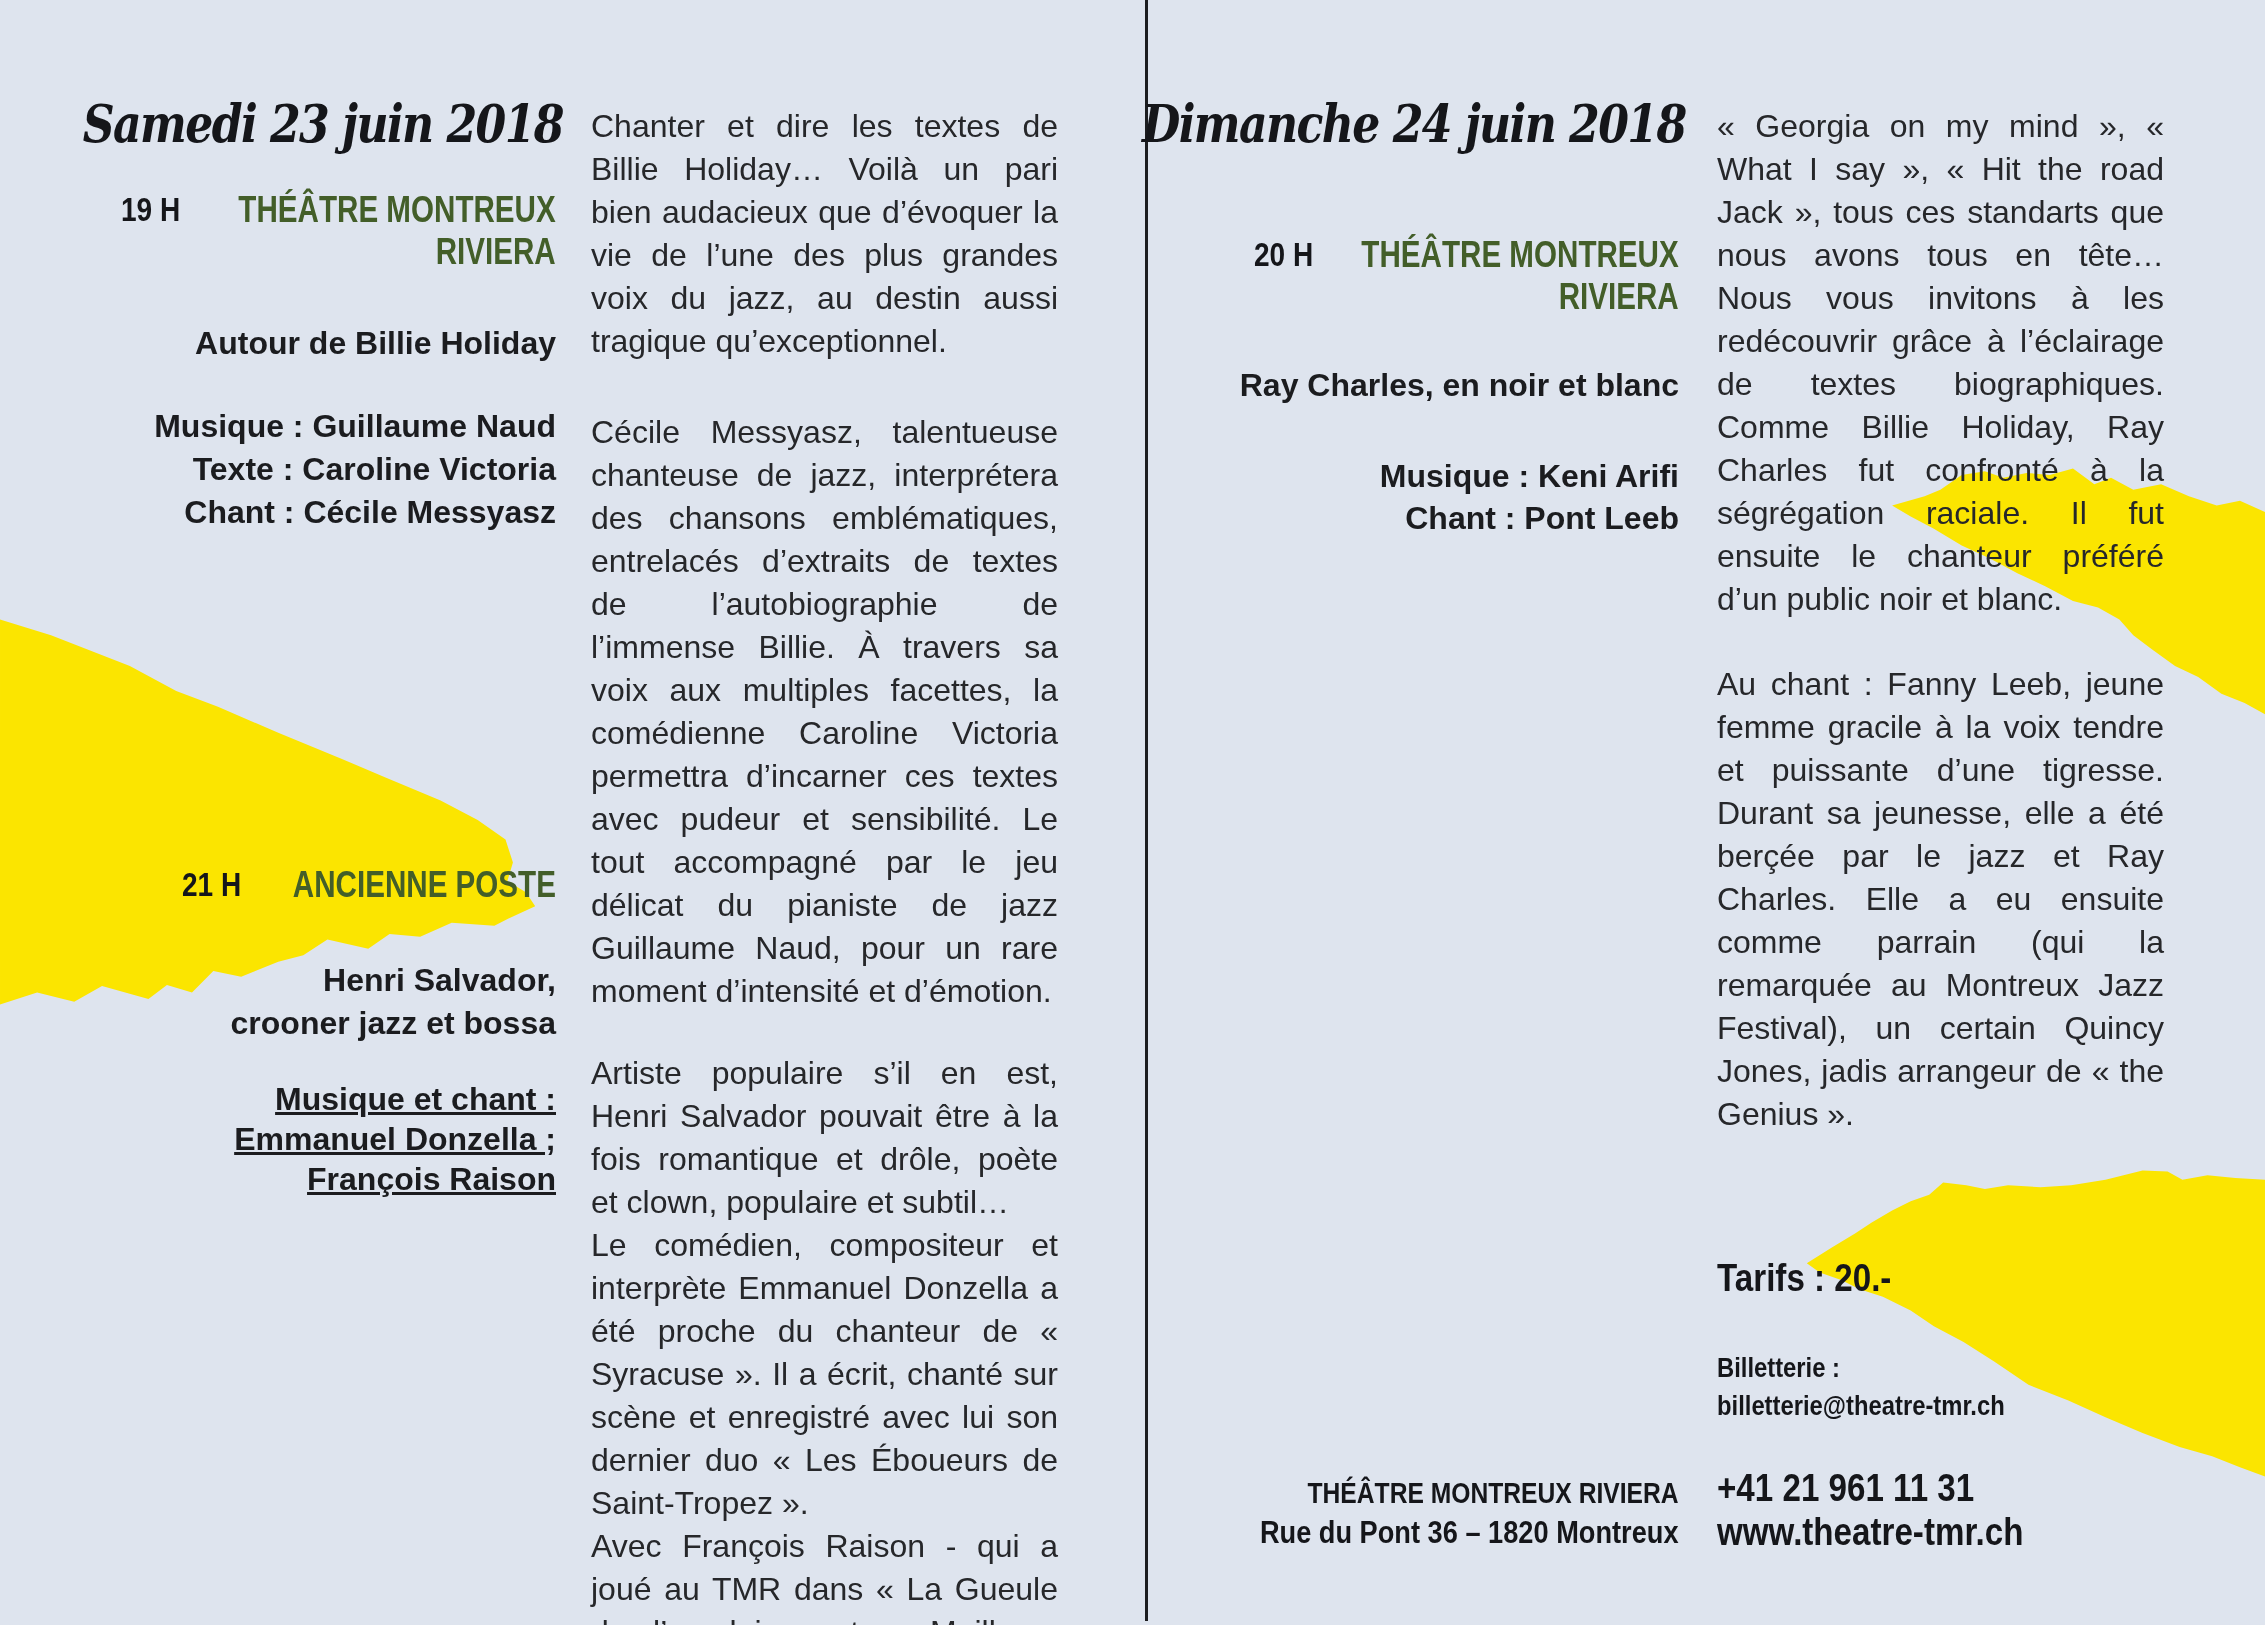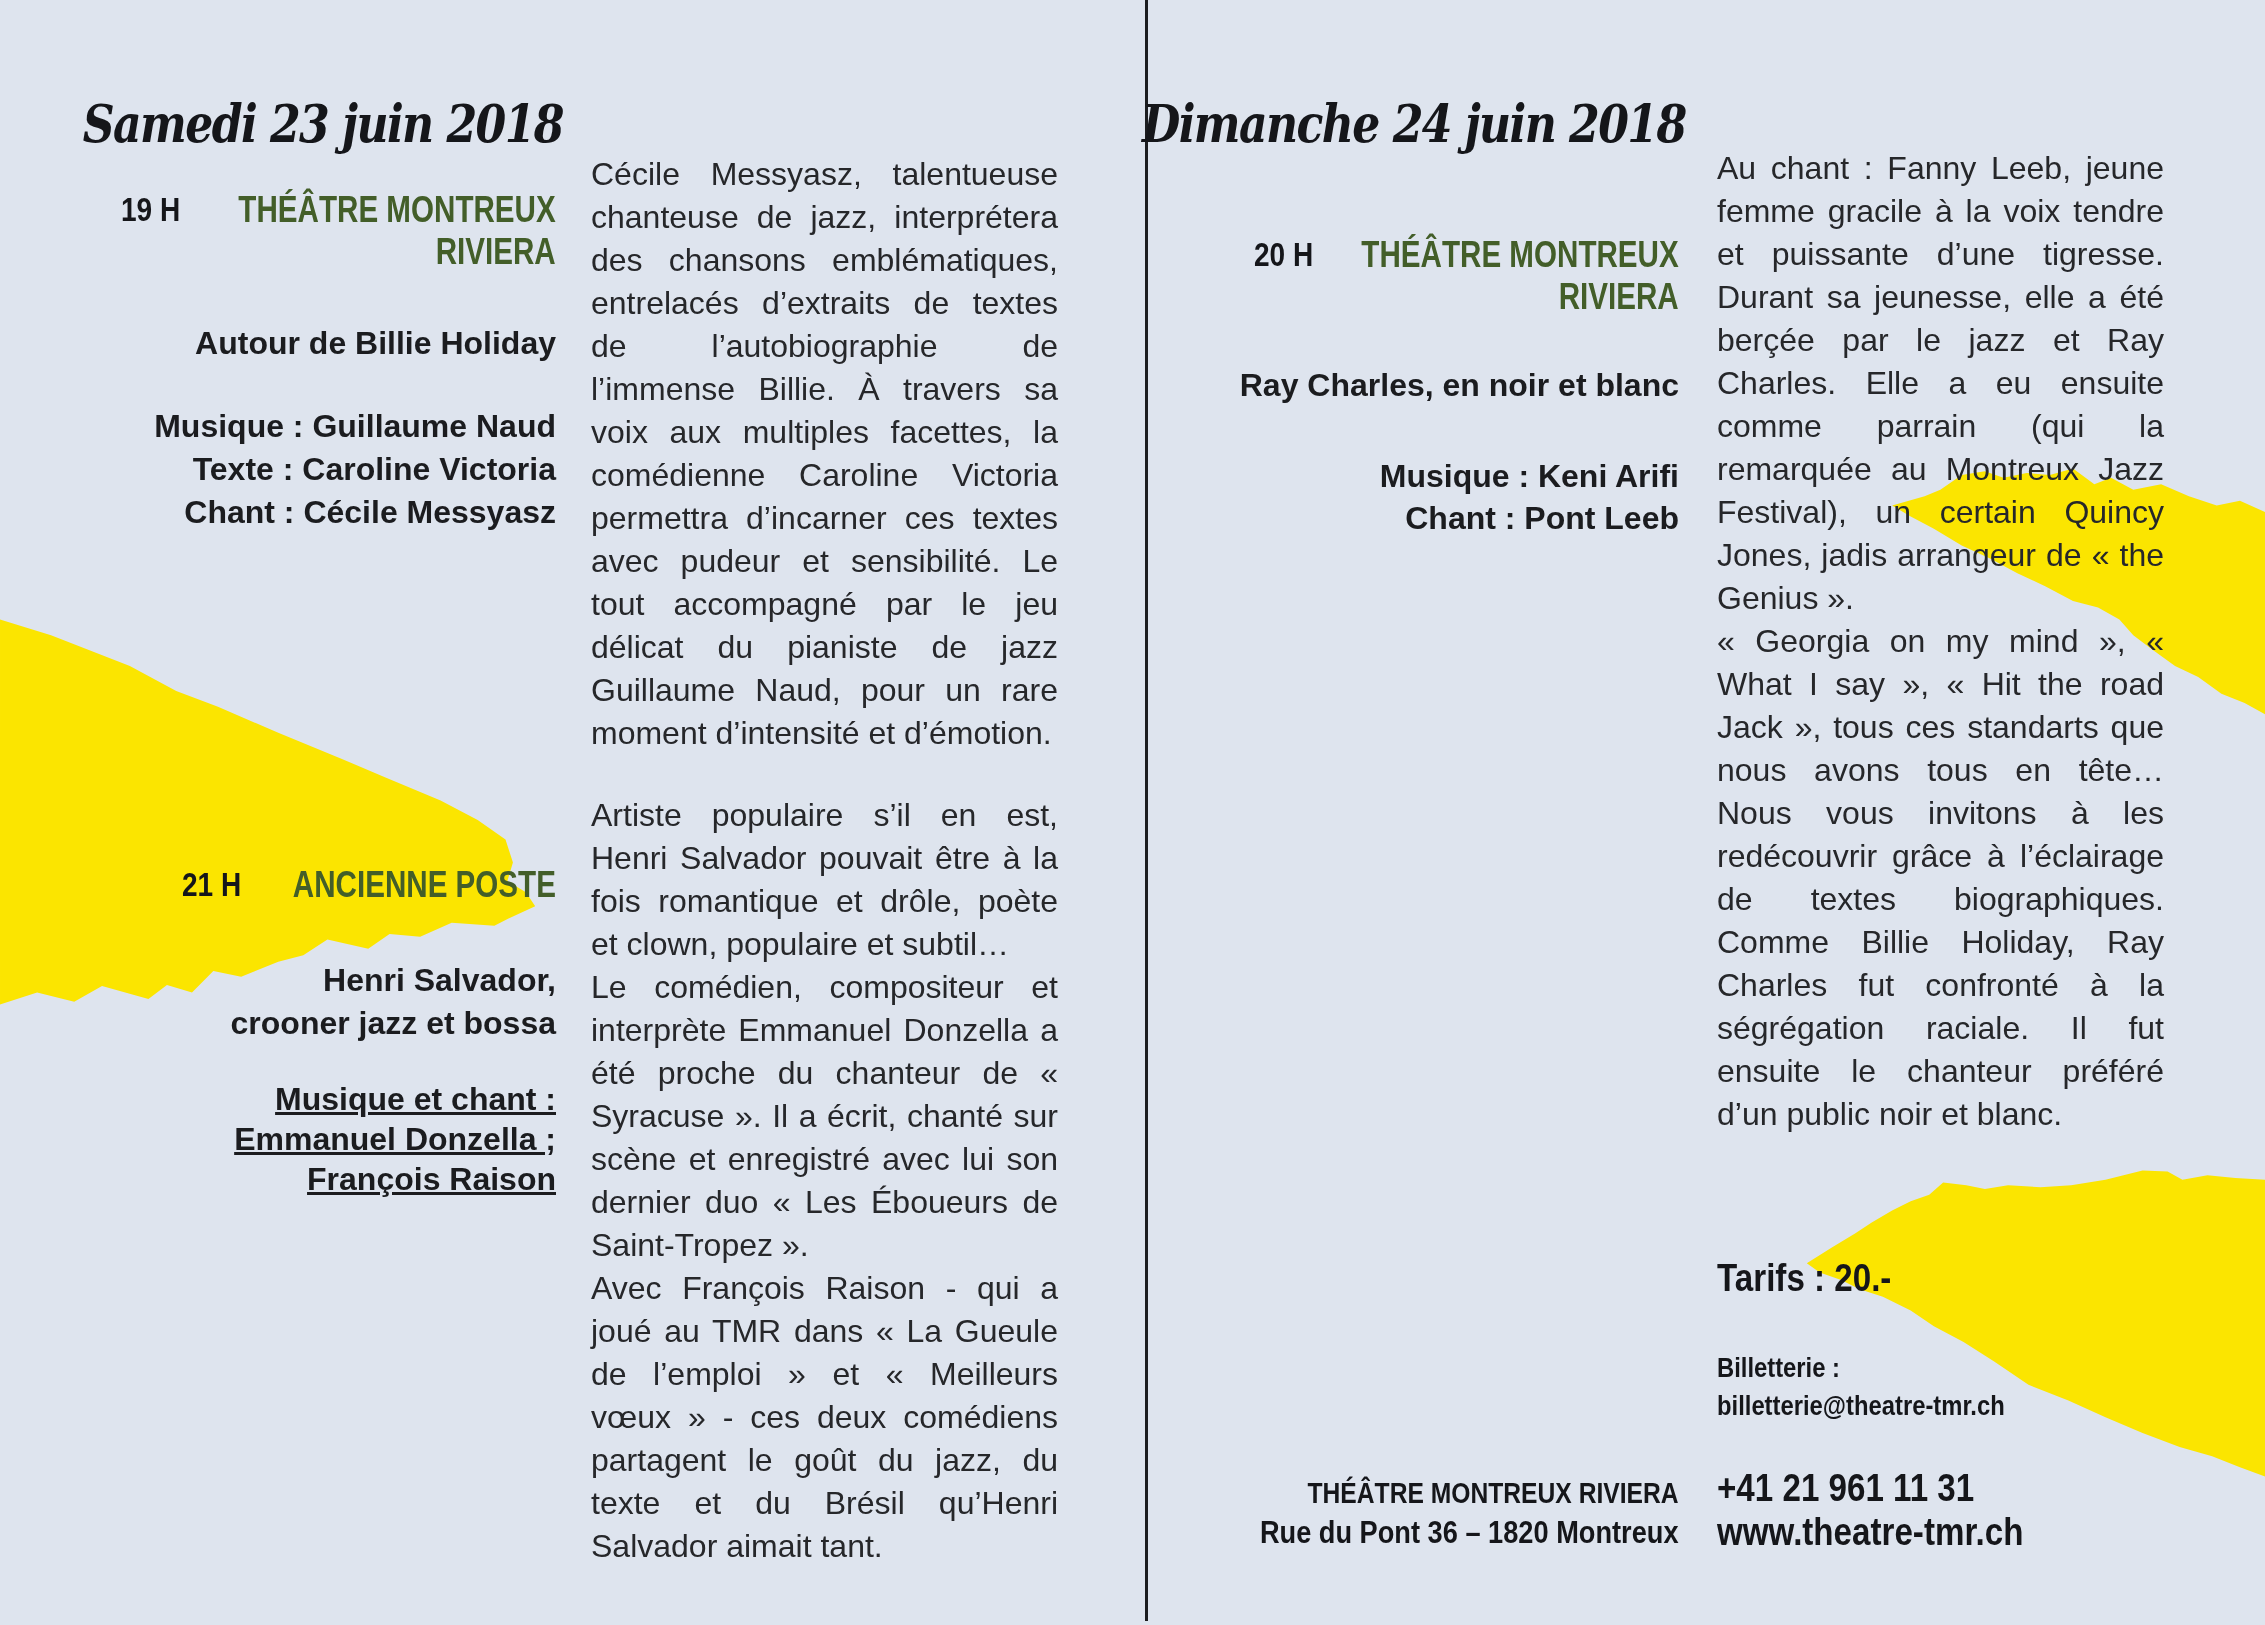--- a/index.html
+++ b/index.html
@@ -98,20 +98,21 @@
   <div>crooner jazz et bossa</div>
 </div>
 
 <div class="abs credits" style="right:1709px;top:1079px;line-height:40px;z-index:2;text-decoration:underline;">
   <div>Musique et chant :</div>
   <div>Emmanuel Donzella ;</div>
   <div>François Raison</div>
 </div>
 
 <div class="abs bodycol" style="left:591px;top:105px;width:467px;z-index:2;">
+  <p>Chanter et dire les textes de Billie Holiday… Voilà un pari bien audacieux que d’évoquer la vie de l’une des plus grandes voix du jazz, au destin aussi tragique qu’exceptionnel.</p>
   <p style="margin-top:48px;">Cécile Messyasz, talentueuse chanteuse de jazz, interprétera des chansons emblématiques, entrelacés d’extraits de textes de l’autobiographie de l’immense Billie. À travers sa voix aux multiples facettes, la comédienne Caroline Victoria permettra d’incarner ces textes avec pudeur et sensibilité. Le tout accompagné par le jeu délicat du pianiste de jazz Guillaume Naud, pour un rare moment d’intensité et d’émotion.</p>
   <p style="margin-top:39px;">Artiste populaire s’il en est, Henri Salvador pouvait être à la fois romantique et drôle, poète et clown, populaire et subtil…</p>
   <p>Le comédien, compositeur et interprète Emmanuel Donzella a été proche du chanteur de « Syracuse ». Il a écrit, chanté sur scène et enregistré avec lui son dernier duo « Les Éboueurs de Saint-Tropez ».</p>
   <p>Avec François Raison - qui a joué au TMR dans « La Gueule de l’emploi » et « Meilleurs vœux » - ces deux comédiens partagent le goût du jazz, du texte et du Brésil qu’Henri Salvador aimait tant.</p>
 
 </div>
 
 <div class="abs script" style="top:96px;right:579px;z-index:2;">Dimanche 24 juin 2018</div>
 
 <div class="abs time" style="left:1254px;top:234px;z-index:2;">20 H</div>
@@ -122,22 +123,22 @@
 </div>
 
 <div class="abs btitle" style="right:586px;top:364px;z-index:2;">Ray Charles, en noir et blanc</div>
 
 <div class="abs credits" style="right:586px;top:455px;line-height:42px;z-index:2;">
   <div>Musique : Keni Arifi</div>
   <div>Chant : Pont Leeb</div>
 </div>
 
 <div class="abs bodycol" style="left:1717px;top:105px;width:447px;z-index:2;">
+  <p>« Georgia on my mind », « What I say », « Hit the road Jack », tous ces standarts que nous avons tous en tête… Nous vous invitons à les redécouvrir grâce à l’éclairage de textes biographiques. Comme Billie Holiday, Ray Charles fut confronté à la ségrégation raciale. Il fut ensuite le chanteur préféré d’un public noir et blanc.</p>
   <p style="margin-top:42px;">Au chant : Fanny Leeb, jeune femme gracile à la voix tendre et puissante d’une tigresse. Durant sa jeunesse, elle a été berçée par le jazz et Ray Charles. Elle a eu ensuite comme parrain (qui la remarquée au Montreux Jazz Festival), un certain Quincy Jones, jadis arrangeur de « the Genius ».</p>
-  <p>« Georgia on my mind », « What I say », « Hit the road Jack », tous ces standarts que nous avons tous en tête… Nous vous invitons à les redécouvrir grâce à l’éclairage de textes biographiques. Comme Billie Holiday, Ray Charles fut confronté à la ségrégation raciale. Il fut ensuite le chanteur préféré d’un public noir et blanc.</p>
 </div>
 
 <div class="abs cond" style="left:1717px;top:1256px;font-size:39px;line-height:43px;z-index:2;">Tarifs : 20.-</div>
 
 <div class="abs cond" style="left:1717px;top:1350px;font-size:28px;line-height:35px;z-index:2;">Billetterie :</div>
 
 <div class="abs cond" style="left:1717px;top:1388px;font-size:28px;line-height:35px;z-index:2;">billetterie@theatre-tmr.ch</div>
 
 <div class="abs cond" style="left:1717px;top:1466px;font-size:39px;line-height:44px;z-index:2;">
   <div>+41 21 961 11 31</div>

